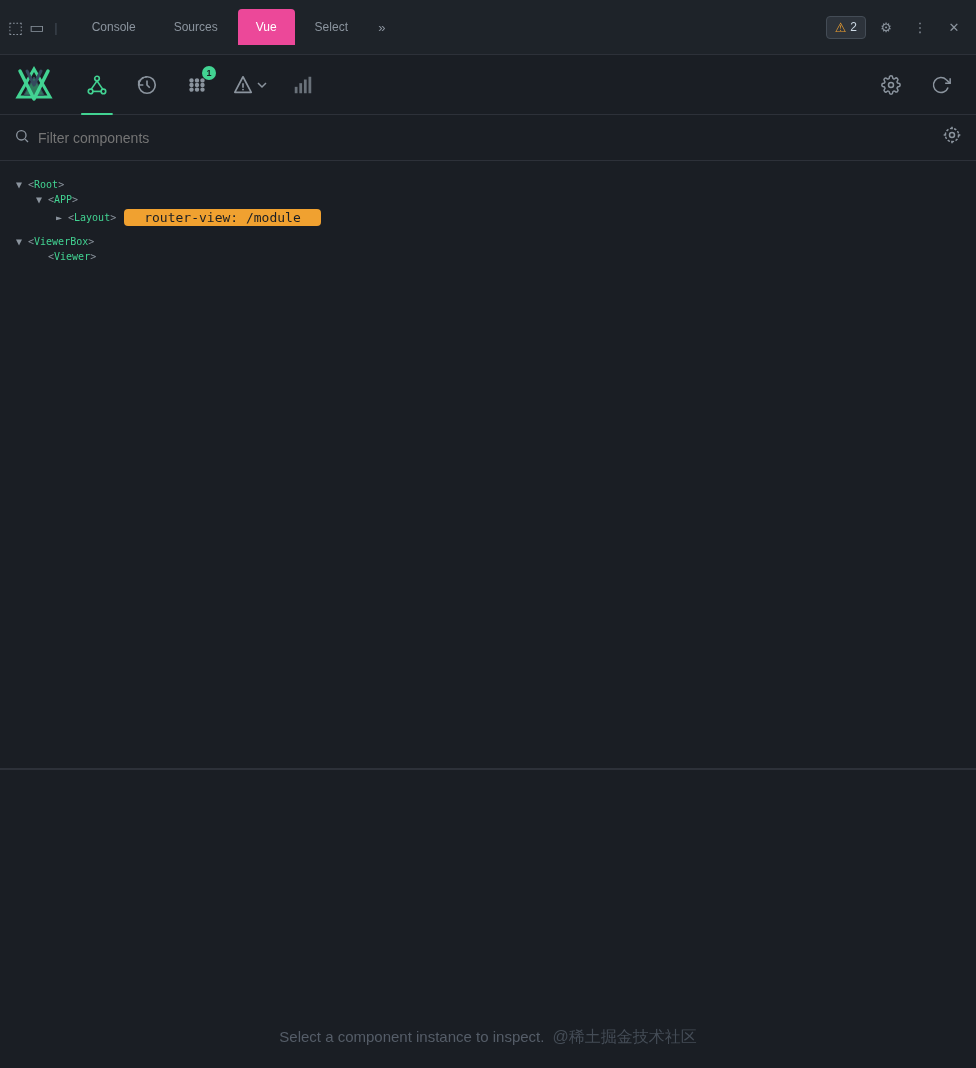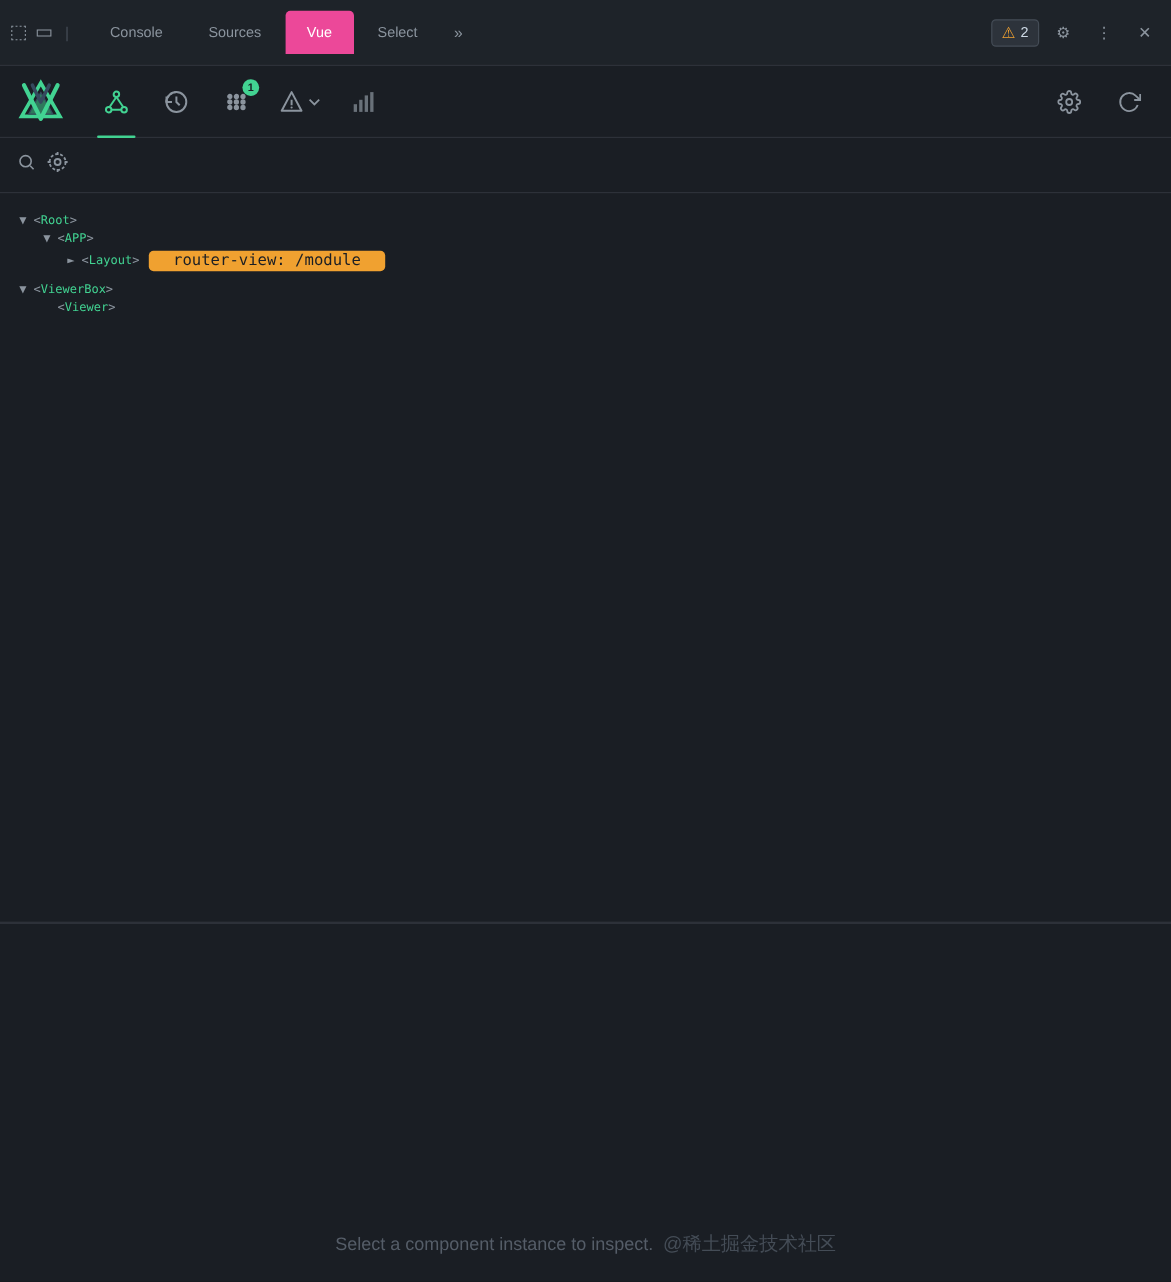--- a/index.html
+++ b/index.html
@@ -401,20 +401,21 @@
     </div>
   </div>
 
   <div class="filter-bar">
     <span class="search-icon-wrap">
       <svg width="16" height="16" viewBox="0 0 24 24" fill="none" stroke="currentColor" stroke-width="2">
         <circle cx="11" cy="11" r="7"></circle>
         <line x1="21" y1="21" x2="16.65" y2="16.65"></line>
       </svg>
     </span>
+    <input class="filter-input" type="text" placeholder="Filter components" style="">
     <span class="locate-icon">
       <svg width="20" height="20" viewBox="0 0 24 24" fill="none" stroke="currentColor" stroke-width="1.8">
         <circle cx="12" cy="12" r="3"></circle>
         <circle cx="12" cy="12" r="8" stroke-dasharray="3,2"></circle>
         <line x1="12" y1="2" x2="12" y2="5"></line>
         <line x1="12" y1="19" x2="12" y2="22"></line>
         <line x1="2" y1="12" x2="5" y2="12"></line>
         <line x1="19" y1="12" x2="22" y2="12"></line>
       </svg>
     </span>

